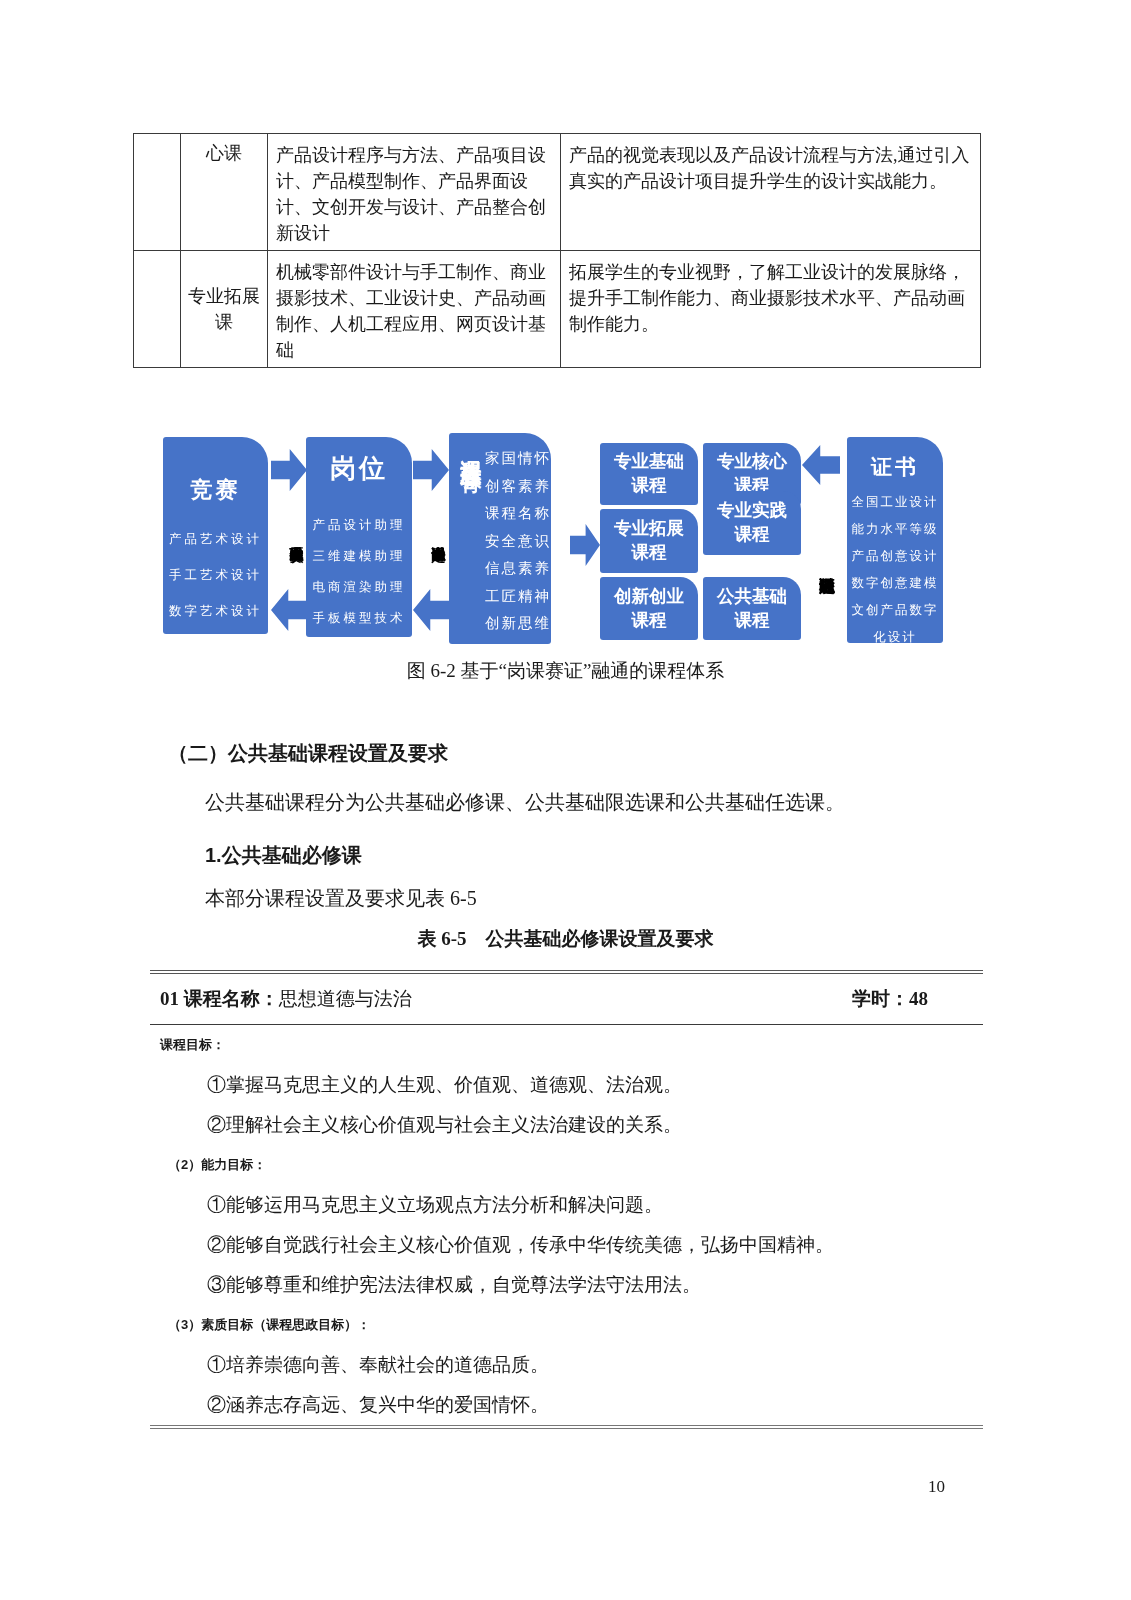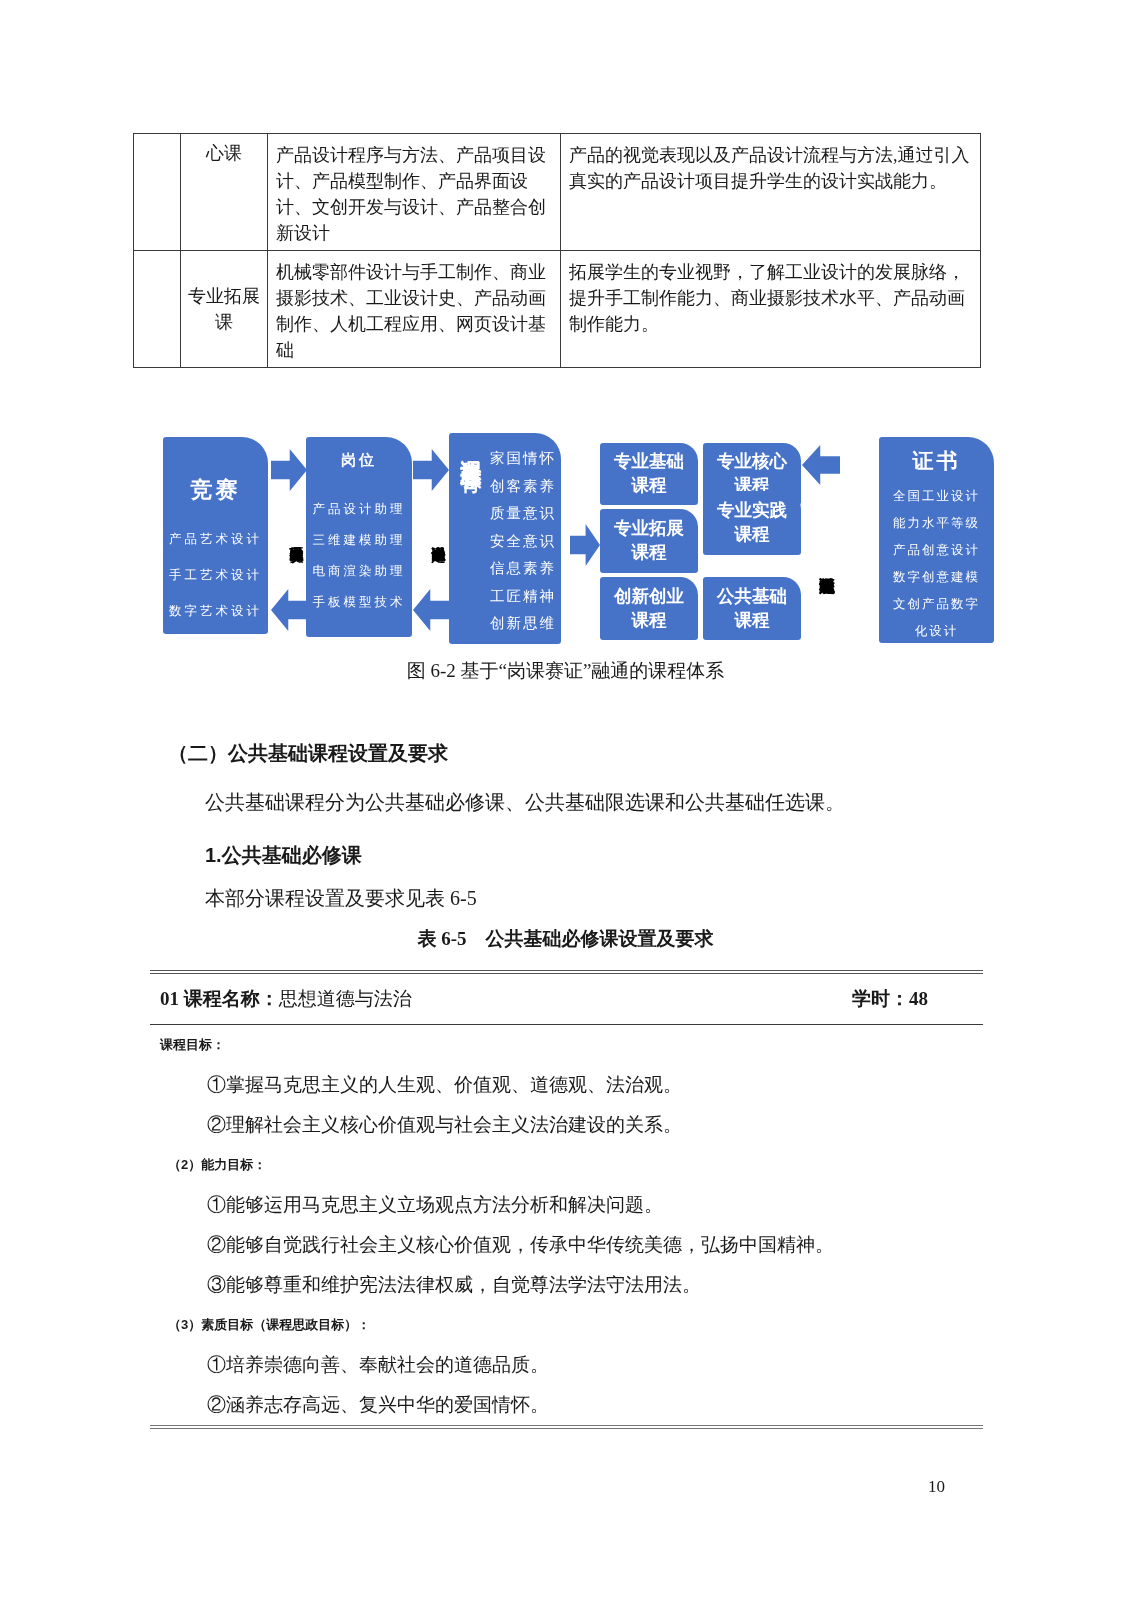--- a/index.html
+++ b/index.html
@@ -101,59 +101,59 @@
       <div>手工艺术设计</div>
       <div>数字艺术设计</div>
     </div>
   </div>
 
   <div class="arrow ar-right" style="left:271px; top:449px; width:36px; height:42px;"></div>
   <div class="vtext" style="left:274px; top:481px; width:32px; height:110px; font-size:14px;">实践项目赛岗融合</div>
   <div class="arrow ar-left" style="left:271px; top:589px; width:36px; height:42px;"></div>
 
   <div class="blk" style="left:306px; top:437px; width:106px; height:200px; padding-top:14px;">
-    <div class="t" style="font-size:15px; margin-bottom:24px;">岗位</div>
+    <div class="t" style="font-size:26px; margin-bottom:24px;">岗位</div>
     <div class="items" style="font-size:12.5px; line-height:31px;">
       <div>产品设计助理</div>
       <div>三维建模助理</div>
       <div>电商渲染助理</div>
       <div>手板模型技术</div>
     </div>
   </div>
 
   <div class="arrow ar-right" style="left:413px; top:449px; width:36px; height:42px;"></div>
   <div class="vtext" style="left:416px; top:481px; width:32px; height:110px; font-size:14px;">以岗定课岗课融合</div>
   <div class="arrow ar-left" style="left:413px; top:589px; width:36px; height:42px;"></div>
 
-  <div class="blk" style="left:449px; top:433px; width:112px; height:211px; display:flex; text-align:left; padding:10px 0 8px 8px;">
+  <div class="blk" style="left:449px; top:433px; width:102px; height:211px; display:flex; text-align:left; padding:10px 0 8px 8px;">
     <div class="vtitle" style="height:100%; display:flex; align-items:center;">课程思政教育</div>
     <div style="flex:1; font-size:14.5px; line-height:27.5px; letter-spacing:2px; text-align:center; padding-top:2px;">
       <div>家国情怀</div>
       <div>创客素养</div>
-      <div>质量意识</div>
+      <div>课程名称</div>
       <div>安全意识</div>
       <div>信息素养</div>
       <div>工匠精神</div>
       <div>创新思维</div>
     </div>
   </div>
 
   <div class="arrow ar-right" style="left:570px; top:524px; width:30px; height:42px;"></div>
 
   <div class="gridblk" style="left:600px; top:443px; width:98px; height:62px;">专业基础课程</div>
   <div class="gridblk" style="left:703px; top:443px; width:98px; height:62px;">专业核心课程</div>
   <div class="gridblk" style="left:600px; top:509px; width:98px; height:64px;">专业拓展课程</div>
   <div class="gridblk" style="left:703px; top:491px; width:98px; height:64px;">专业实践课程</div>
   <div class="gridblk" style="left:600px; top:577px; width:98px; height:63px;">创新创业课程</div>
   <div class="gridblk" style="left:703px; top:577px; width:98px; height:63px;">公共基础课程</div>
 
   <div class="arrow ar-left" style="left:802px; top:445px; width:38px; height:40px;"></div>
   <div class="vtext" style="left:805px; top:490px; width:32px; height:150px; font-size:15.5px;">以证定标课证融通</div>
 
-  <div class="blk" style="left:847px; top:437px; width:115px; height:206px; padding-top:10px;margin-left:32px;">
+  <div class="blk" style="left:847px; top:437px; width:96px; height:206px; padding-top:16px;">
     <div class="t" style="font-size:21px; margin-bottom:8px;">证书</div>
     <div class="items" style="font-size:12.5px; line-height:27px; letter-spacing:2px;">
       <div>全国工业设计</div>
       <div>能力水平等级</div>
       <div>产品创意设计</div>
       <div>数字创意建模</div>
       <div>文创产品数字</div>
       <div>化设计</div>
     </div>
   </div>

